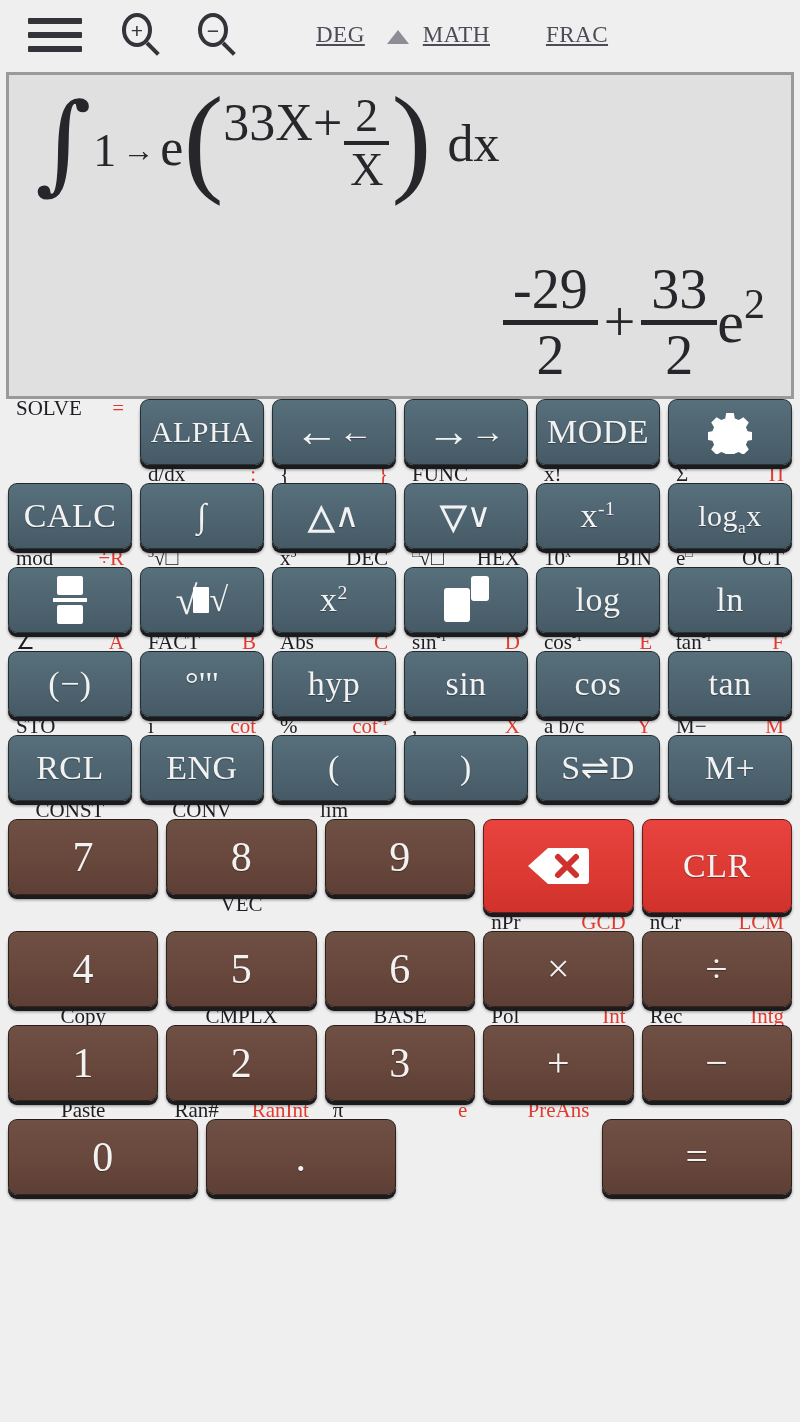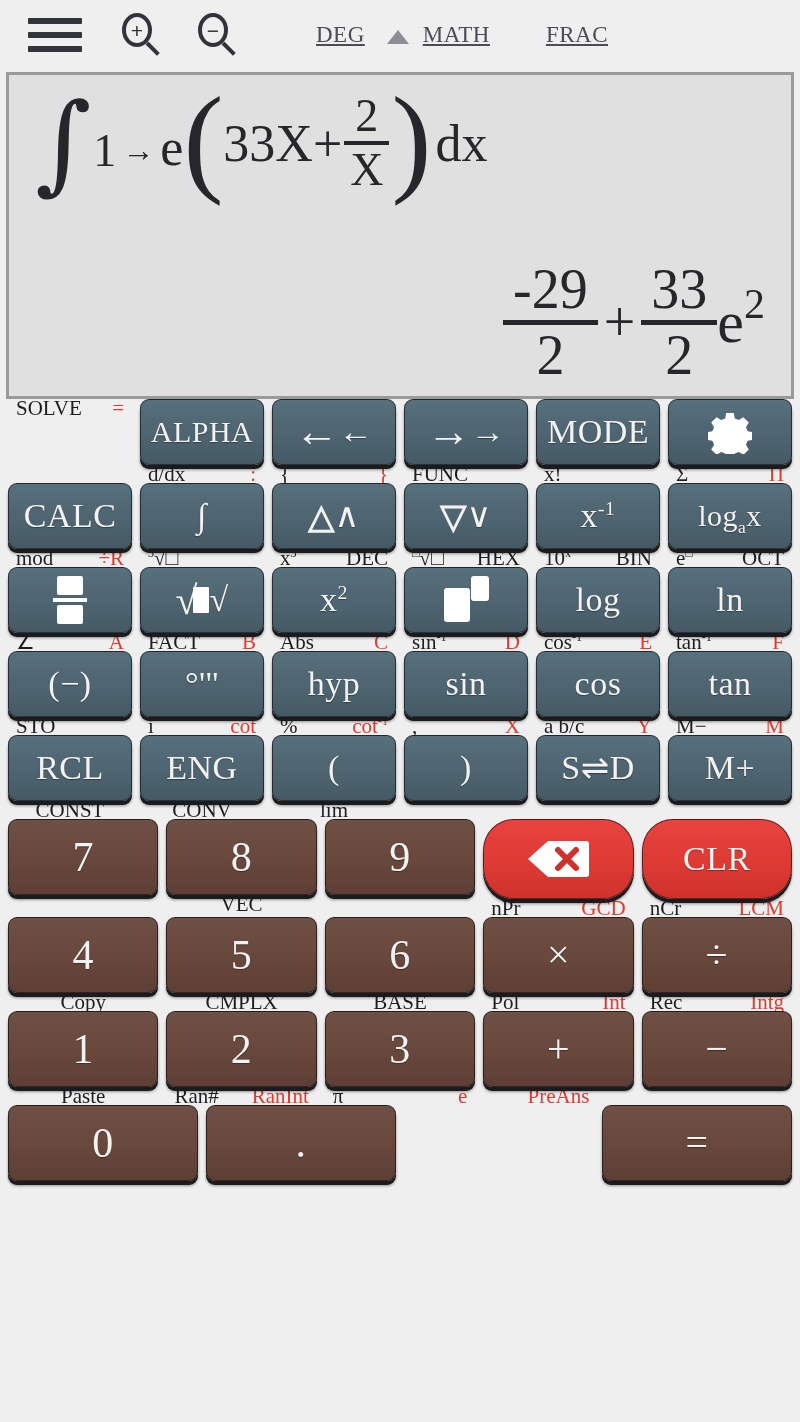--- a/index.html
+++ b/index.html
@@ -70,26 +70,26 @@
     position: absolute; left: 26px; top: 18px;
     display: flex; align-items: center;
     color: #26262b;
   }
   .intsign { font-size: 108px; line-height: 0.86; font-family: "DejaVu Serif", serif; font-weight: 300; }
   .lowlim { font-size: 46px; margin-left: 2px; align-self: flex-end; padding-bottom: 16px; }
   .arrow-lim { font-size: 32px; margin: 0 6px 0 6px; align-self:flex-end; padding-bottom: 24px; }
   .e-base { font-size: 52px; align-self:flex-end; padding-bottom: 16px; }
   .bigparen { font-size: 120px; font-weight: 200; line-height: 0.62; font-family:"Liberation Serif", serif;
               align-self:center; padding-bottom: 6px; }
-  .inner { display:flex; align-items:center; font-size: 52px; }
+  .inner { display:flex; font-size: 52px; }
   .frac { display:inline-flex; flex-direction:column; align-items:center; margin: 0 2px; }
   .frac .num { font-size: 46px; line-height: 1; padding: 0 6px; }
   .frac .bar { height: 4px; background:#26262b; width: 100%; min-width: 38px; margin: 2px 0; }
   .frac .den { font-size: 46px; line-height: 1; padding: 0 6px; }
-  .dx { font-size: 52px; margin-left: 4px; }
+  .dx { font-size: 52px; margin-left: 16px; }
 
   .result {
     position: absolute; right: 26px; top: 185px;
     display:flex; align-items:center; color:#26262b;
   }
   .res-frac { display:inline-flex; flex-direction:column; align-items:center; }
   .res-frac .num { font-size: 56px; line-height: 1.05; padding: 0 10px; }
   .res-frac .bar { height: 5px; background:#26262b; width: 100%; margin: 1px 0; }
   .res-frac .den { font-size: 56px; line-height: 1.05; padding: 0 10px; }
   .res-plus { font-size: 56px; margin: 0 6px; }
@@ -114,23 +114,22 @@
   }
   .btn.teal {
     height: 66px;
     background: linear-gradient(180deg, #57707c 0%, #4e6470 55%, #455a65 100%);
   }
   .btn.brown {
     height: 76px;
     background: linear-gradient(180deg, #6f5044 0%, #68473c 55%, #5d3f35 100%);
   }
   .btn.red {
-    height: 80px;
+    height: 94px;
     background: linear-gradient(180deg, #e8433f 0%, #de3a34 55%, #cf322c 100%);
-    border-radius: 31px;
   }
   .btn .lbl { font-size: 34px; letter-spacing: 0.5px; line-height:1; text-shadow: 0 1px 1px rgba(0,0,0,0.35); }
   .btn .lbl.num { font-size: 42px; }
   .btn .lbl.op { font-size: 40px; }
   .btn .lbl.sm { font-size: 30px; }
 
   .sublabel {
     height: 18px;
     width: 100%;
     display:flex; align-items:center; justify-content:space-between;

